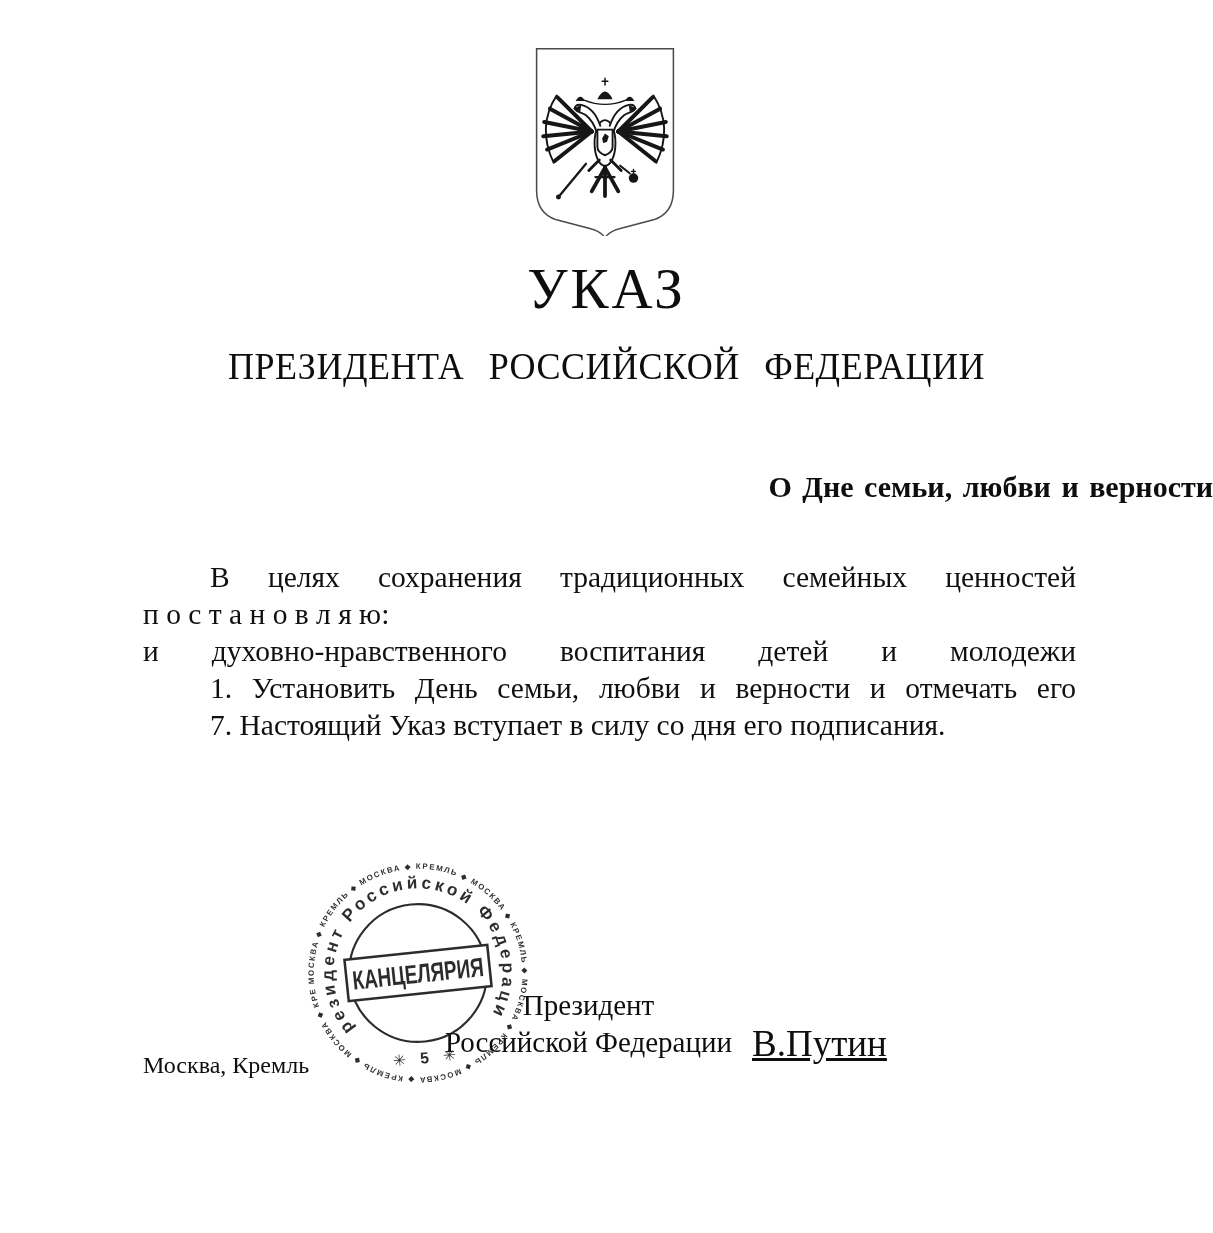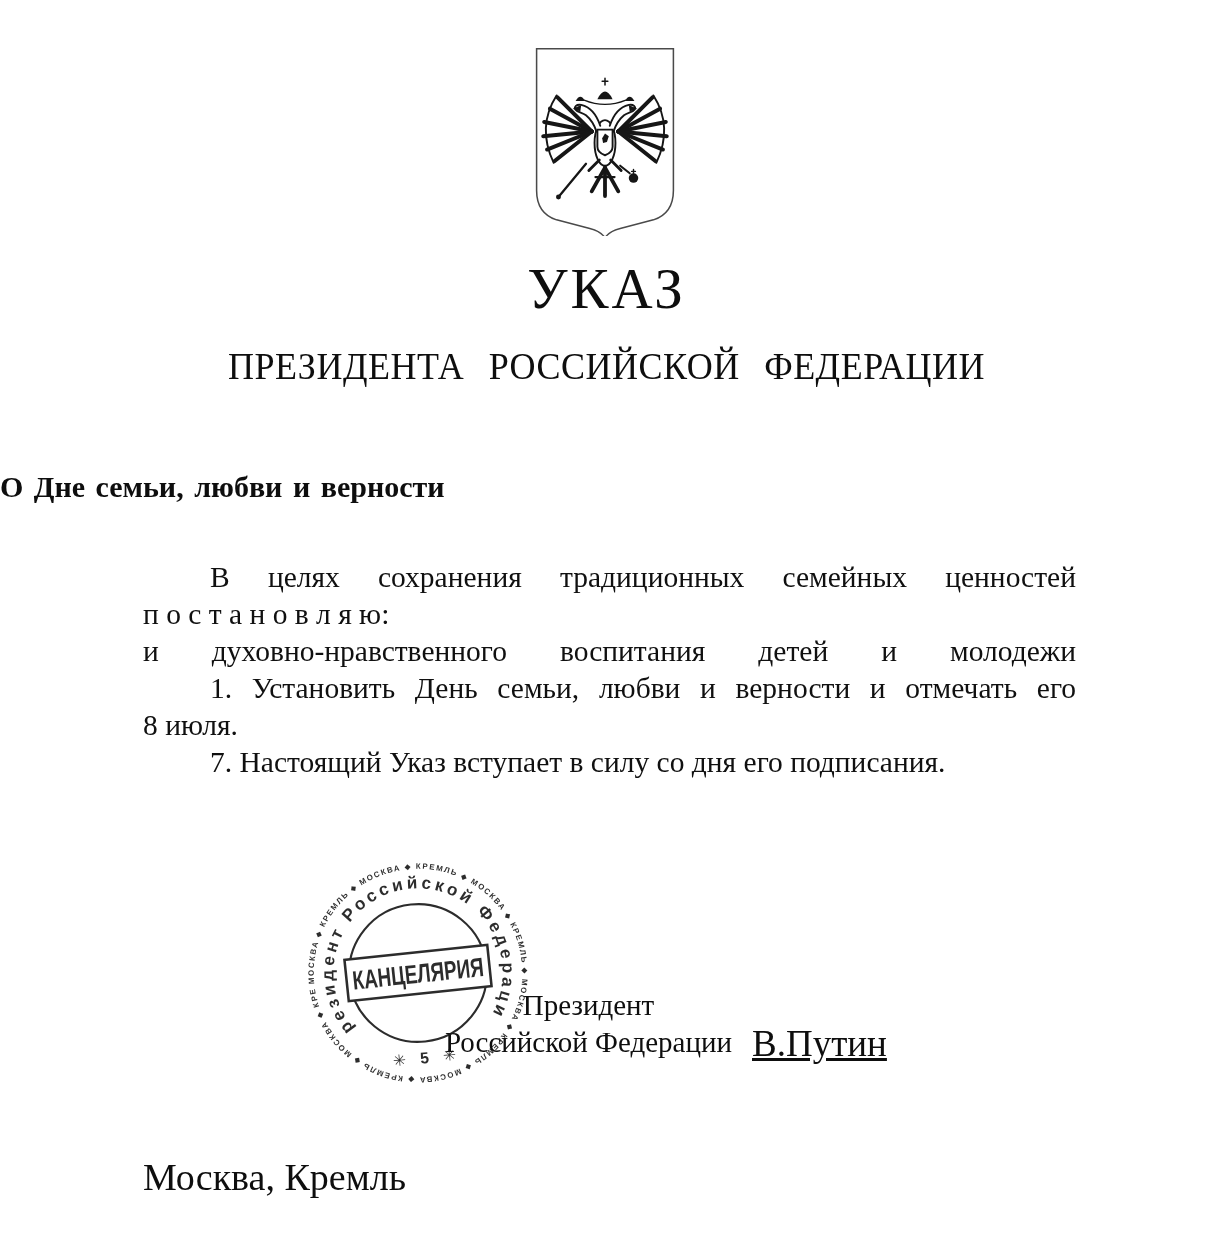--- a/index.html
+++ b/index.html
@@ -14,37 +14,37 @@
     position:absolute; left:0; top:256px; width:100%;
     text-align:center; font-size:57px; letter-spacing:3px; font-weight:500;
   }
   .doc-subtitle {
     position:absolute; left:0; top:346px; width:100%;
     text-align:center; font-size:36px; word-spacing:15px; letter-spacing:.5px;
     transform:scaleY(1.03);
   }
   .doc-subject {
     position:absolute; left:0; top:470px; width:100%;
-    text-align:left; font-size:30px; font-weight:bold; word-spacing:3px;
+    text-align:right; font-size:30px; font-weight:bold; word-spacing:3px;
   }
   .doc-body {
     position:absolute; left:143px; top:559px; width:933px;
     font-size:29.5px; color:#101010;font-family:Liberation Serif, serif;
   }
   .doc-line { line-height:37px; height:37px; white-space:nowrap; }
   .doc-line.justify { text-align:justify; text-align-last:justify; white-space:normal; }
   .doc-line.indent { padding-left:67px; }
   .sig-block {
     position:absolute; left:437px; top:987px; width:303px;
     text-align:center; font-size:29px; line-height:36.5px;
   }
   .sig-name { position:absolute; left:752px; top:1022px; font-size:37px;text-decoration:underline; }
   .footer-block {
-    position:absolute; left:143px; top:1160px;
-    font-size:38px; line-height:35px;
+    position:absolute; left:143px; top:1048px;
+    font-size:24px; line-height:35px;
   }
   .stamp { position:absolute; left:300px; top:855px; width:236px; height:236px; opacity:.92; }
   .stamp text { font-family:"Liberation Sans","DejaVu Sans",sans-serif; fill:#1b1b1b; }
 </style>
 </head>
 <body>
 
 <div class="page">
 
   <svg class="emblem" viewBox="0 0 160 200" xmlns="http://www.w3.org/2000/svg">
@@ -109,21 +109,20 @@
 
   <div class="doc-title">УКАЗ</div>
   <div class="doc-subtitle">ПРЕЗИДЕНТА РОССИЙСКОЙ ФЕДЕРАЦИИ</div>
   <div class="doc-subject">О Дне семьи, любви и верности</div>
 
   <div class="doc-body">
     <div class="doc-line justify indent">В целях сохранения традиционных семейных ценностей</div>
     <div class="doc-line">п о с т а н о в л я ю:</div>
     <div class="doc-line justify">и духовно-нравственного воспитания детей и молодежи</div>
     <div class="doc-line justify indent">1. Установить День семьи, любви и верности и отмечать его</div>
-    <div class="doc-line">8 июля.</div>
     <div class="doc-line indent">7. Настоящий Указ вступает в силу со дня его подписания.</div>
   </div>
 
   <div class="sig-block">
     <div>Президент</div>
     <div>Российской Федерации</div>
   </div>
   <div class="sig-name">В.Путин</div>
 
   <svg class="stamp" viewBox="0 0 240 240" xmlns="http://www.w3.org/2000/svg">

